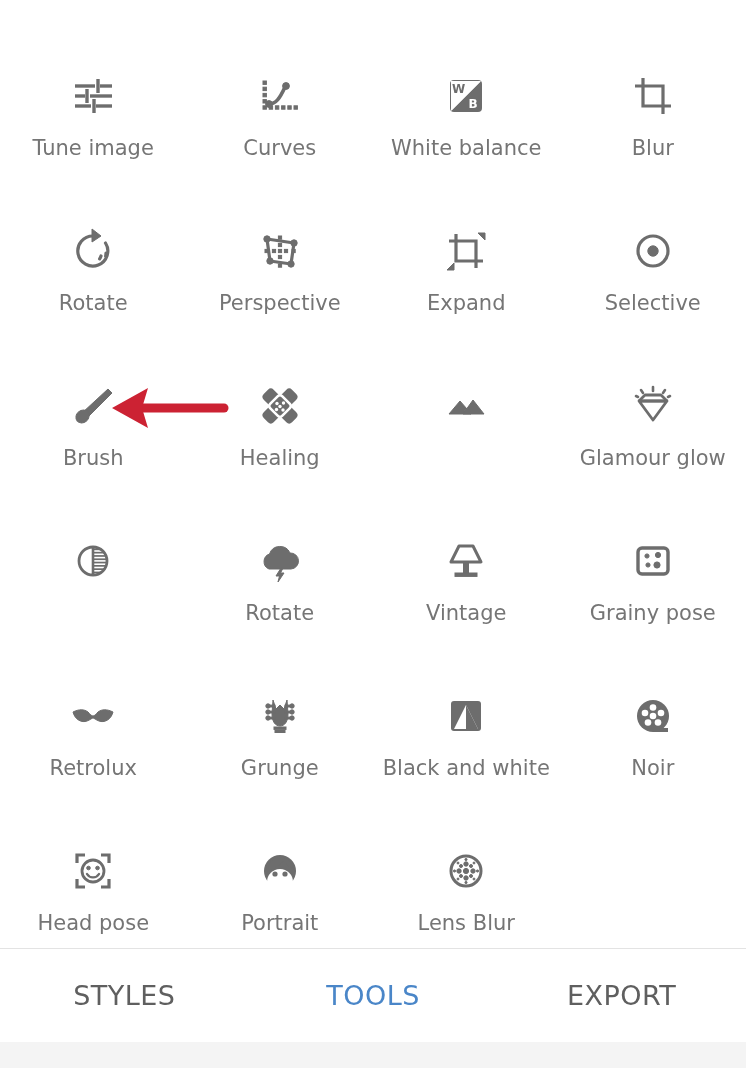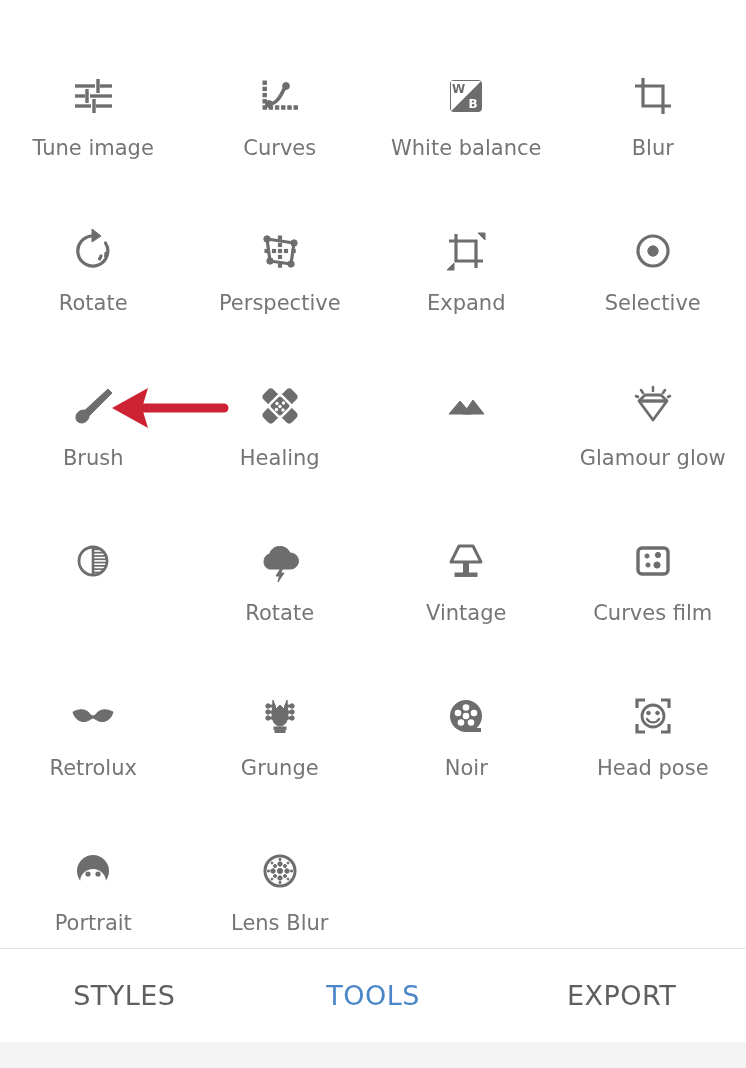--- a/index.html
+++ b/index.html
@@ -332,21 +332,21 @@
       <div class="tool-cell">
         <div class="tool-icon">
           <svg width="52" height="52" viewBox="0 0 52 52" fill="none" stroke="#6d6d6d">
             <rect x="11" y="13" width="30" height="26" rx="4" fill="none" stroke="#6d6d6d" stroke-width="3.4"></rect>
             <circle cx="20" cy="21" r="2.1" fill="#6d6d6d"></circle>
             <circle cx="31" cy="20" r="2.6" fill="#6d6d6d"></circle>
             <circle cx="21" cy="30" r="2.1" fill="#6d6d6d"></circle>
             <circle cx="30" cy="30" r="3.1" fill="#6d6d6d"></circle>
           </svg>
         </div>
-        <div class="tool-label">Curves film</div>
+        <div class="tool-label">Grainy pose</div>
       </div>
       <div class="tool-cell">
         <div class="tool-icon">
           <svg width="52" height="52" viewBox="0 0 52 52" fill="none" stroke="#6d6d6d">
             <path d="M 6 22 C 12 19 17 19 21 22 C 23 24 24.5 26 26 26 C 27.5 26 29 24 31 22 C 35 19 40 19 46 22 C 44 30 37 33 32 31 C 29 30 27 28 26 28 C 25 28 23 30 20 31 C 15 33 8 30 6 22 Z" fill="#6d6d6d"></path>
           </svg>
         </div>
         <div class="tool-label">Retrolux</div>
       </div>
       <div class="tool-cell">
@@ -363,20 +363,30 @@
             <rect x="31" y="15.1" width="5" height="1.9" fill="#6d6d6d"></rect>
             <circle cx="38" cy="22" r="2.2" fill="#6d6d6d"></circle>
             <rect x="31" y="21.1" width="5" height="1.9" fill="#6d6d6d"></rect>
             <circle cx="38" cy="28" r="2.2" fill="#6d6d6d"></circle>
             <rect x="31" y="27.1" width="5" height="1.9" fill="#6d6d6d"></rect>
             <rect x="20" y="37" width="12" height="2.4" fill="#6d6d6d"></rect>
             <rect x="21" y="40.5" width="10" height="2" fill="#6d6d6d"></rect>
           </svg>
         </div>
         <div class="tool-label">Grunge</div>
+      </div>
+      <div class="tool-cell">
+        <div class="tool-icon">
+          <svg width="52" height="52" viewBox="0 0 52 52">
+            <rect x="11" y="11" width="30" height="30" rx="3" fill="#6d6d6d"></rect>
+            <path d="M 38 39 L 26 15 L 14 39 Z" fill="#ffffff"></path>
+            <path d="M 38 39 L 26 15 L 26 39 Z" fill="#6d6d6d"></path>
+          </svg>
+        </div>
+        <div class="tool-label">Black and white</div>
       </div>
       <div class="tool-cell">
         <div class="tool-icon">
           <svg width="52" height="52" viewBox="0 0 52 52">
             <circle cx="26" cy="26" r="16" fill="#6d6d6d"></circle>
             <circle cx="26" cy="26" r="3.3" fill="#ffffff"></circle>
             <circle cx="26" cy="17.5" r="3.3" fill="#ffffff"></circle>
             <circle cx="34" cy="23" r="3.3" fill="#ffffff"></circle>
             <circle cx="31" cy="32.5" r="3.3" fill="#ffffff"></circle>
             <circle cx="21" cy="32.5" r="3.3" fill="#ffffff"></circle>

